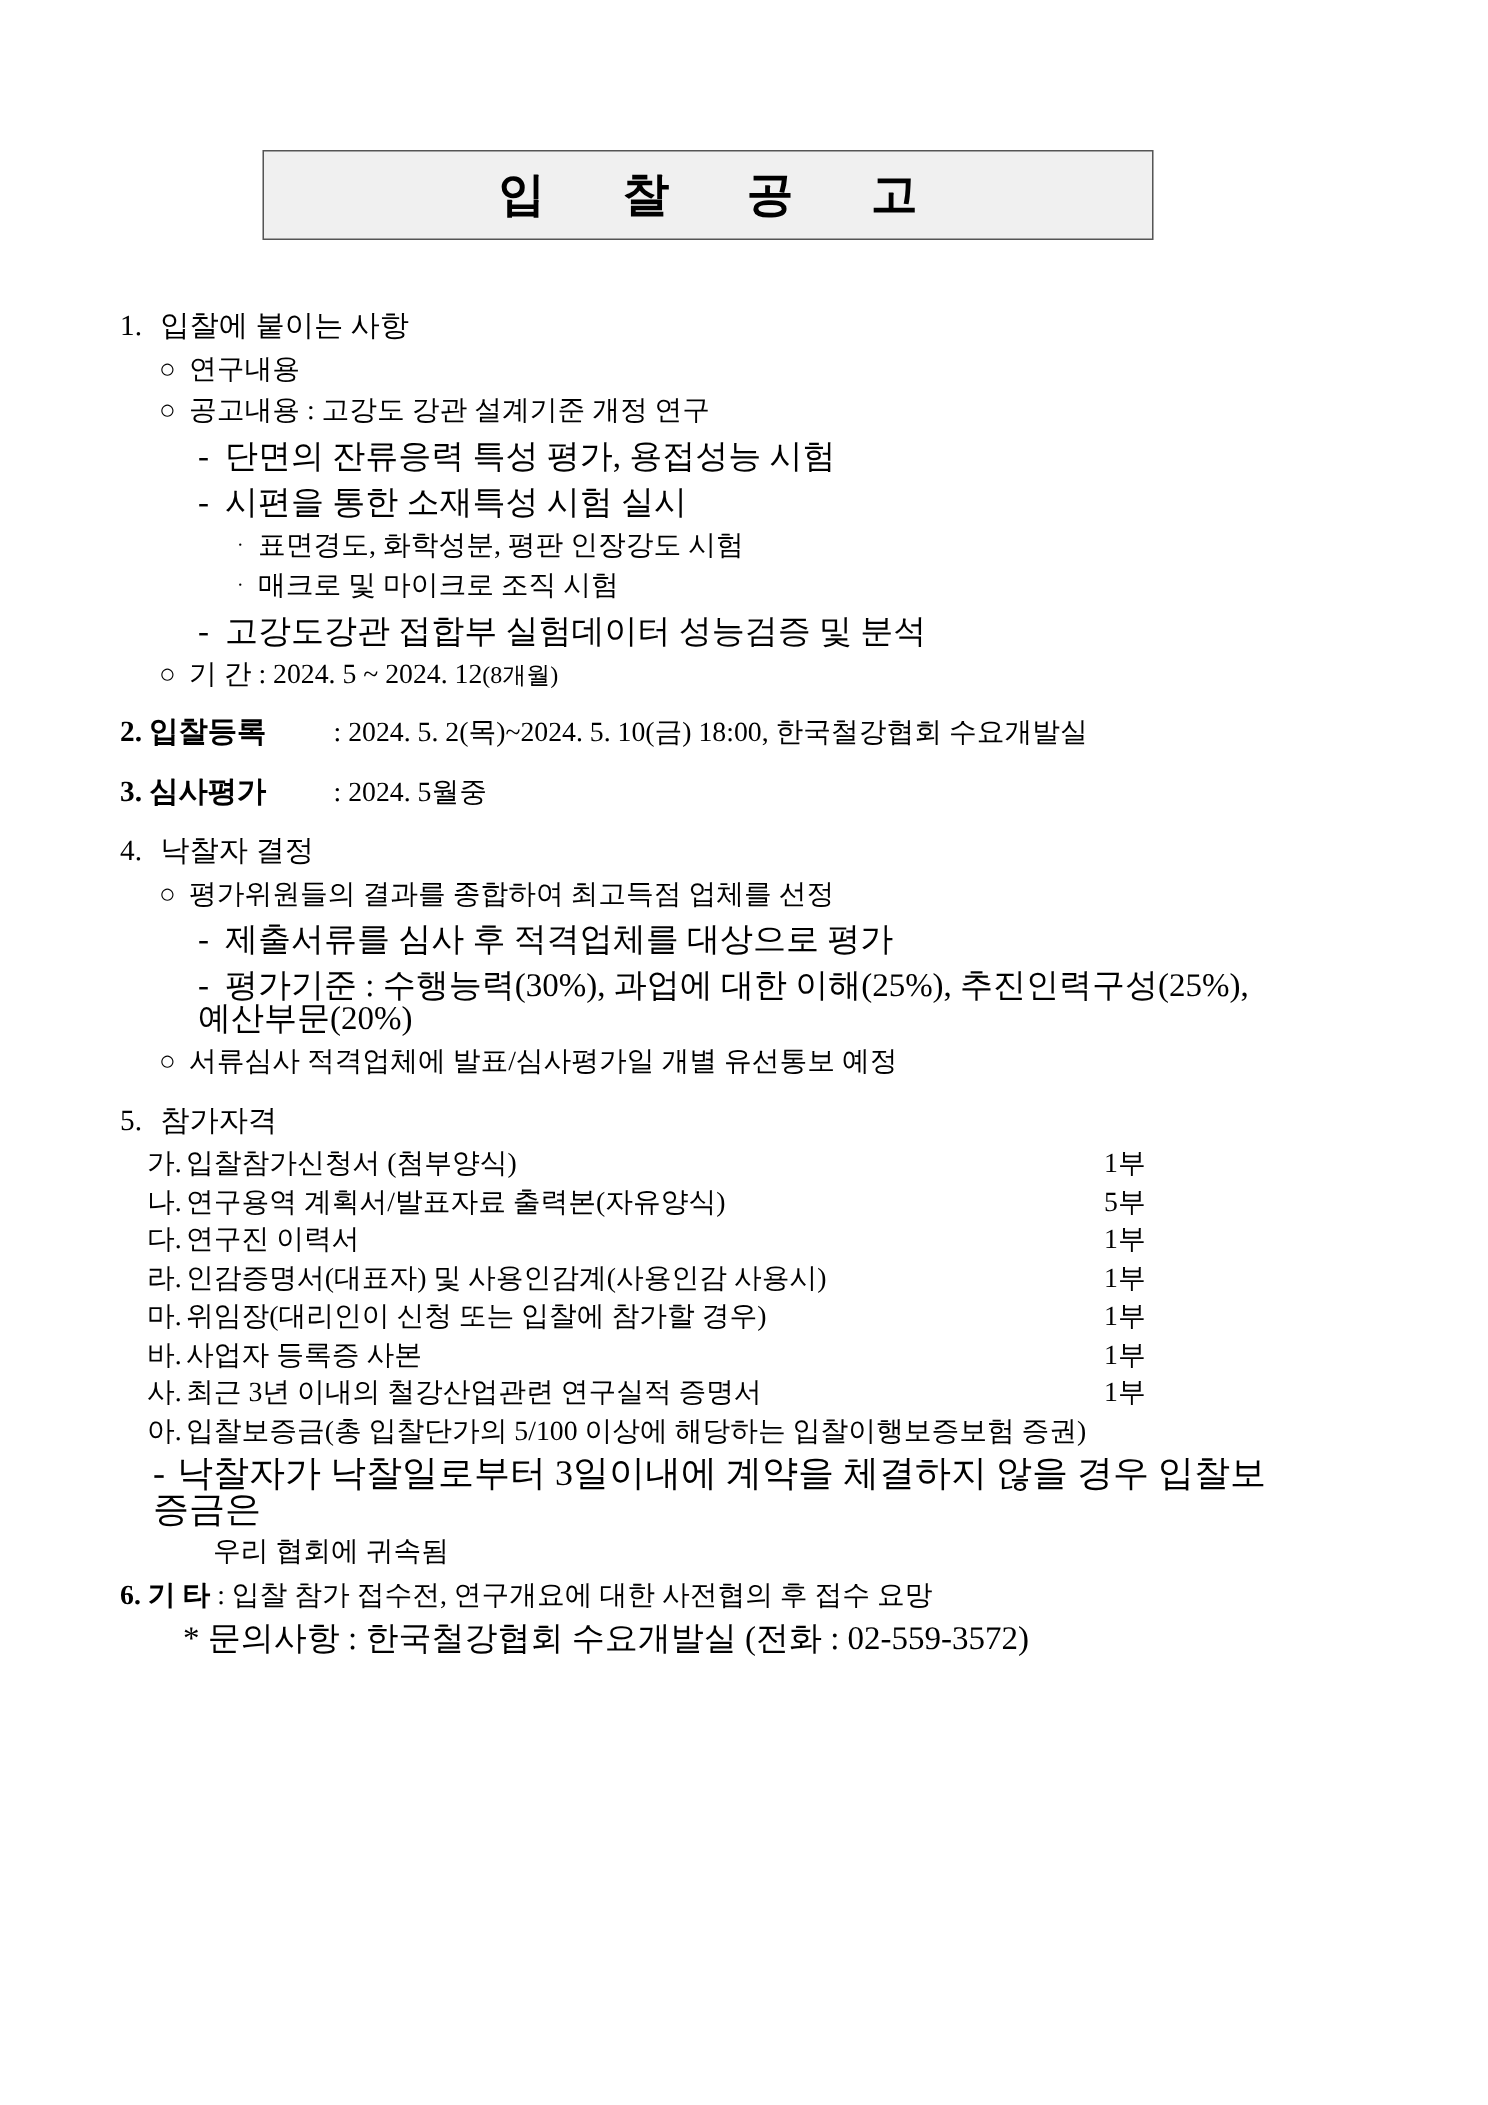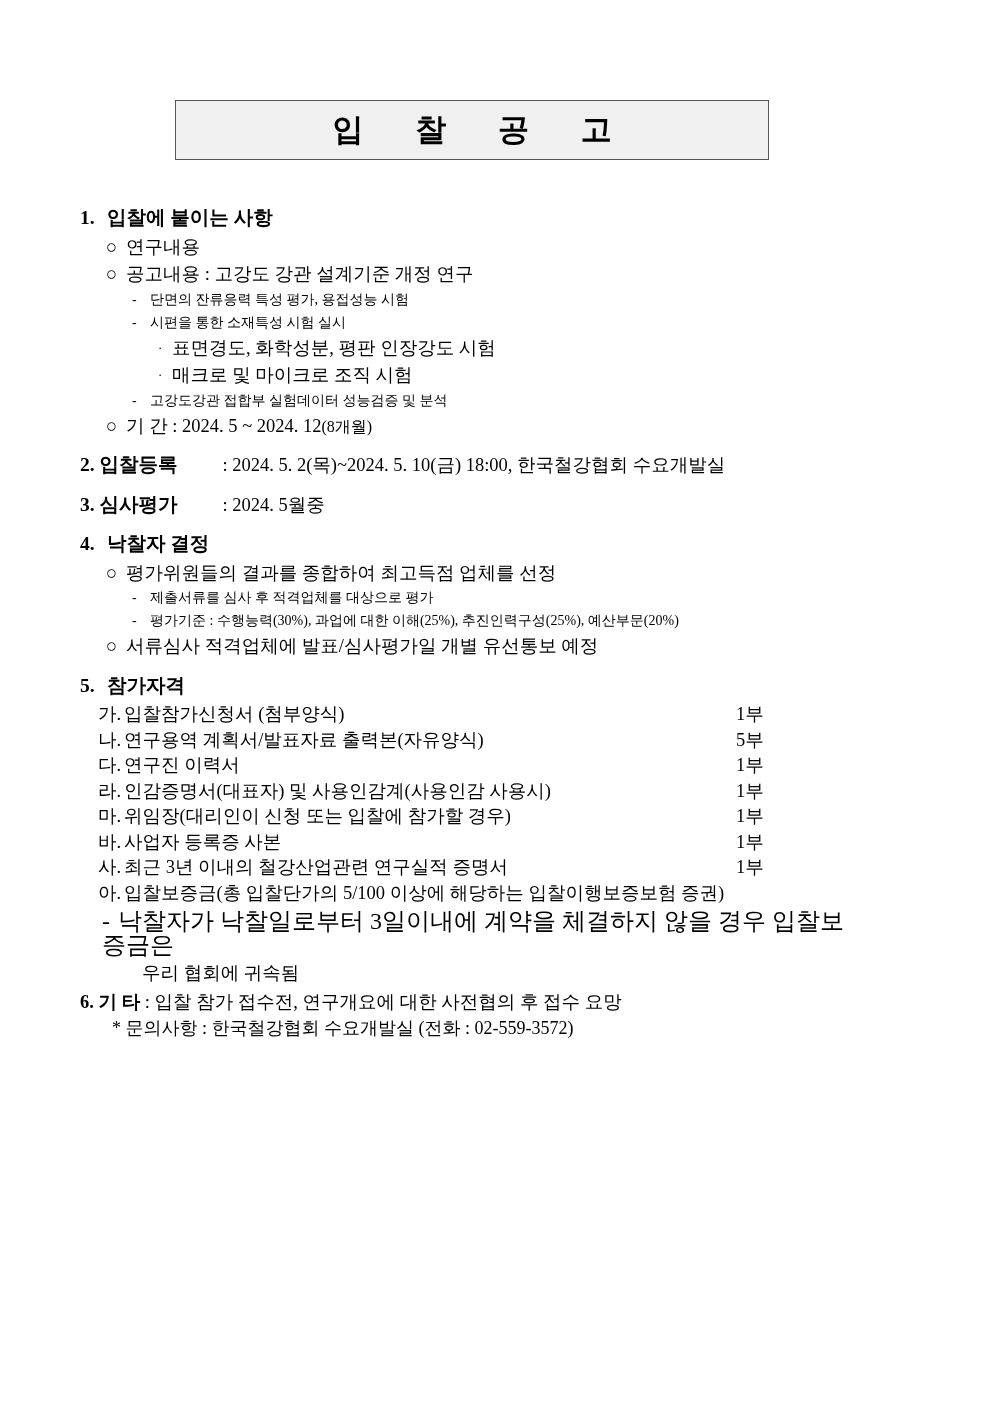--- a/index.html
+++ b/index.html
@@ -51,21 +51,21 @@
     padding: 0 88px 0 80px;
     margin-top: 48px;
     font-size: 18.5px;
     line-height: 1.0;
   }
 
   .sec {
     margin-bottom: 4px;
   }
   .sec-head {
-    font-weight: bold;
+    font-weight: normal;
     font-size: 19.5px;
     margin-bottom: 10px;
     margin-top: 20px;
   }
   .sec-head .num {
     display: inline-block;
     min-width: 22px;
   }
   .sec-head-inline {
     font-weight: bold;
@@ -84,21 +84,21 @@
     margin-bottom: 9px;
     font-size: 18.5px;
   }
   .lvl1 .mark {
     display: inline-block;
     width: 20px;
   }
   .lvl2 {
     margin-left: 52px;
     margin-bottom: 9px;
-    font-size: 14px;
+    font-size: 22px;
   }
   .lvl2 .mark {
     display: inline-block;
     width: 18px;
   }
   .lvl3 {
     margin-left: 78px;
     margin-bottom: 9px;
     font-size: 18.5px;
   }
@@ -149,23 +149,23 @@
   }
 
   .sec6 {
     margin-top: 10px;
     font-size: 18.5px;
   }
   .sec6 .bold {
     font-weight: bold;
   }
   .note {
-    margin-left: 32px;
+    margin-left: 42px;
     margin-top: 8px;
-    font-size: 18px;
+    font-size: 22px;
   }
 </style>
 </head>
 <body>
 
 <div class="page">
 
   <div class="title-wrap">
     <div class="title-box">
       <span class="title-text">입 찰 공 고</span>

